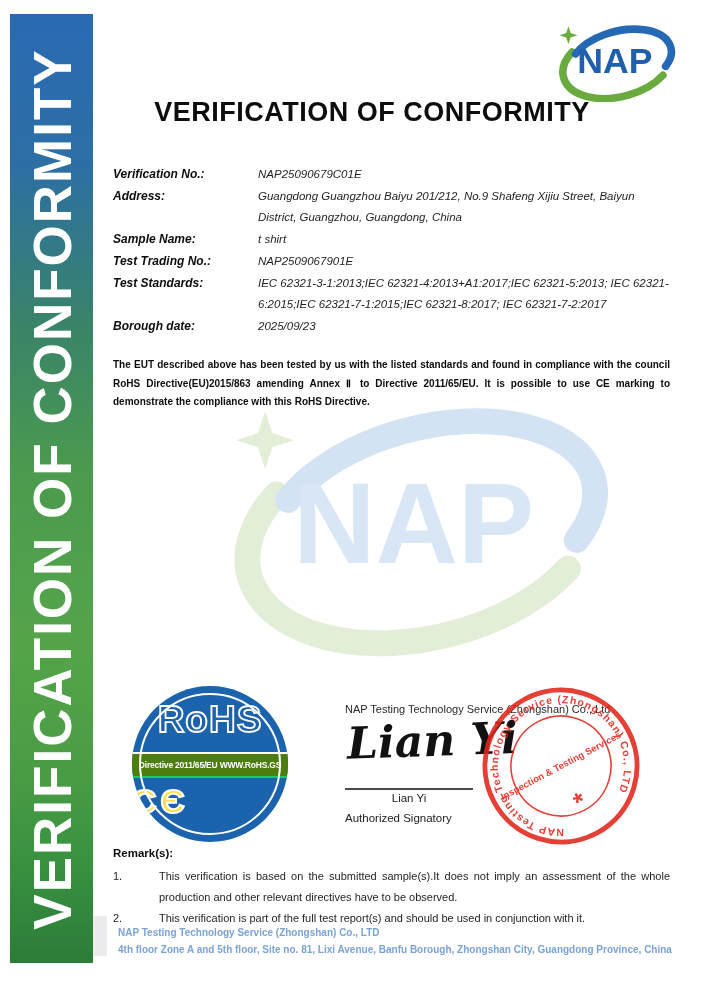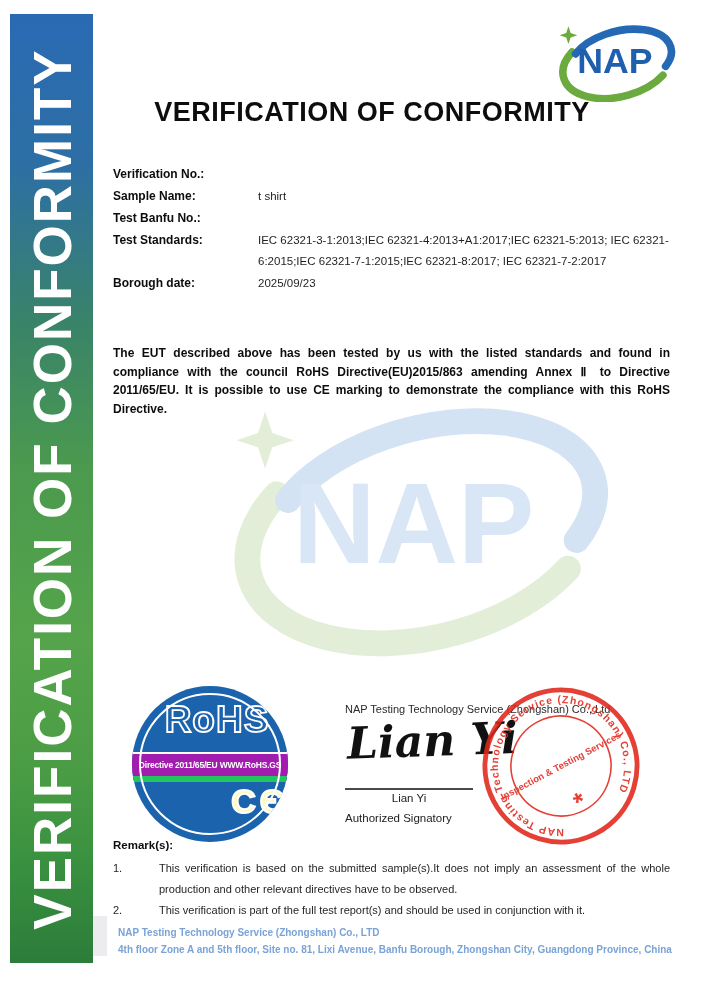--- a/index.html
+++ b/index.html
@@ -18,66 +18,66 @@
   .brand-logo{position:absolute;left:550px;top:20px;width:126px;height:82px;}
   .watermark{position:absolute;left:208px;top:380px;width:400px;height:286px;}
   .logo-text{font-family:"Liberation Sans", sans-serif;font-weight:bold;}
 
   
   .title{position:absolute;left:110px;top:97px;width:524px;text-align:center;
     font-size:27px;font-weight:bold;letter-spacing:.5px;color:#0d0d0d;}
 
   
   .fields{position:absolute;left:113px;top:164px;width:556px;}
-  .field-row{display:flex;margin-bottom:1px;}
+  .field-row{display:flex;margin-bottom:1px;font-style:italic;}
   .field-label{width:145px;flex:0 0 145px;font-weight:bold;font-size:12px;
     line-height:21px;color:#0d0d0d;}
   .field-value{flex:1;font-size:11.5px;line-height:21px;color:#1f1f1f;}
 
   
-  .statement{position:absolute;left:113px;top:344px;width:557px;
-    font-size:12px;font-weight:bold;line-height:18.5px;color:#0d0d0d;
+  .statement{position:absolute;left:113px;top:356px;width:557px;
+    font-size:10px;font-weight:bold;line-height:18.5px;color:#0d0d0d;
     text-align:justify;}
 
   
   .rohs{position:absolute;left:132px;top:686px;width:156px;height:156px;
     background:#1b63ad;border-radius:50%;overflow:hidden;}
   .rohs-inner-ring{position:absolute;inset:7px;border:2.5px solid #fff;
     border-radius:50%;}
-  .rohs-word{position:absolute;top:13px;left:7px;width:100%;text-align:center;
+  .rohs-word{position:absolute;top:13px;left:0;width:100%;text-align:center;
     font-size:37px;font-weight:bold;color:#1b63ad;
     -webkit-text-stroke:1.8px #ffffff;letter-spacing:1px;}
   .rohs-band{position:absolute;top:66px;left:-6px;right:-6px;height:22px;
-    background:#a21caf;border-top:2px solid #fff;border-bottom:6px solid #22c55e;
+    background:#4d7c0f;border-top:2px solid #fff;border-bottom:2px solid #22c55e;
     display:flex;align-items:center;justify-content:center;}
   .rohs-band span{color:#ffffff;font-size:8.5px;font-weight:bold;
     letter-spacing:-0.2px;white-space:nowrap;}
-  .rohs-ce{position:absolute;top:96px;left:0;width:100%;text-align:right;
-    font-size:34px;font-weight:bold;color:#fef9c3;
+  .rohs-ce{position:absolute;top:96px;left:0;width:100%;text-align:left;
+    font-size:34px;font-weight:bold;color:#fde047;
     -webkit-text-stroke:2px #ffffff;letter-spacing:4px;}
 
   
   .sig-company{position:absolute;left:345px;top:703px;width:310px;
     font-size:11px;color:#2a2a2a;}
   .sig-script{position:absolute;left:347px;top:714px;width:220px;
     font-family:"DejaVu Serif", serif;font-style:italic;font-weight:bold;
     font-size:44px;color:#111;transform:rotate(-2deg);}
   .sig-line{position:absolute;left:345px;top:788px;width:128px;
     border-top:2px solid #4a4a4a;}
   .sig-name{position:absolute;left:345px;top:792px;width:128px;
     text-align:center;font-size:11.5px;color:#222;}
   .sig-role{position:absolute;left:345px;top:812px;font-size:11.5px;color:#222;}
 
   
   .red-stamp{position:absolute;left:476px;top:681px;width:170px;height:170px;
     transform:rotate(-28deg);opacity:.88;}
 
   
   .remarks{position:absolute;left:113px;top:839px;width:557px;}
-  .remarks-title{font-weight:bold;font-size:11.5px;margin-bottom:7px;color:#0d0d0d;}
+  .remarks-title{font-weight:bold;font-size:11.5px;margin-bottom:7px;color:#0d0d0d;margin-top:8px;}
   .remark-item{display:flex;line-height:21px;font-size:11px;color:#1f1f1f;}
   .remark-num{flex:0 0 26px;}
   .remark-text{flex:1;text-align:justify;margin-left:20px;}
 
   
   .footer-strip{position:absolute;left:93px;top:916px;width:14px;height:40px;
     background:#ececee;}
   .footer{position:absolute;left:118px;top:924px;width:586px;
     font-size:10px;font-weight:bold;color:#7aa3d6;line-height:17px;}
   .footer a{color:#2a6fbe;text-decoration:underline;}
@@ -102,27 +102,33 @@
   <path d="M28,38 A57,32 -14 0 1 129,52" fill="none" stroke="#2569b5" stroke-width="8.5" stroke-linecap="round"></path>
   <path d="M20,7 L22.5,14.5 L30,17 L22.5,19.5 L20,27 L17.5,19.5 L10,17 L17.5,14.5 Z" fill="#6aaa3f"></path>
   <text class="logo-text" x="72" y="60" text-anchor="middle" font-size="40" font-weight="bold" fill="#1f5fae">NAP</text>
 </svg>
 
 <div class="title">VERIFICATION OF CONFORMITY</div>
 
 <div class="fields">
   <div class="field-row">
     <div class="field-label">Verification No.:</div>
+    <div class="field-value">NAP25090679C01E</div>
+  </div>
+  <div class="field-row">
+    <div class="field-label">Address:</div>
+    <div class="field-value">Guangdong Guangzhou Baiyu 201/212, No.9 Shafeng Xijiu Street, Baiyun District, Guangzhou, Guangdong, China</div>
   </div>
   <div class="field-row">
     <div class="field-label">Sample Name:</div>
     <div class="field-value">t shirt</div>
   </div>
   <div class="field-row">
-    <div class="field-label">Test Banfu No.:</div>
+    <div class="field-label">Test Trading No.:</div>
+    <div class="field-value">NAP2509067901E</div>
   </div>
   <div class="field-row">
     <div class="field-label">Test Standards:</div>
     <div class="field-value">IEC 62321-3-1:2013;IEC 62321-4:2013+A1:2017;IEC 62321-5:2013; IEC 62321-6:2015;IEC 62321-7-1:2015;IEC 62321-8:2017; IEC 62321-7-2:2017</div>
   </div>
   <div class="field-row">
     <div class="field-label">Borough date:</div>
     <div class="field-value">2025/09/23</div>
   </div>
 </div>

